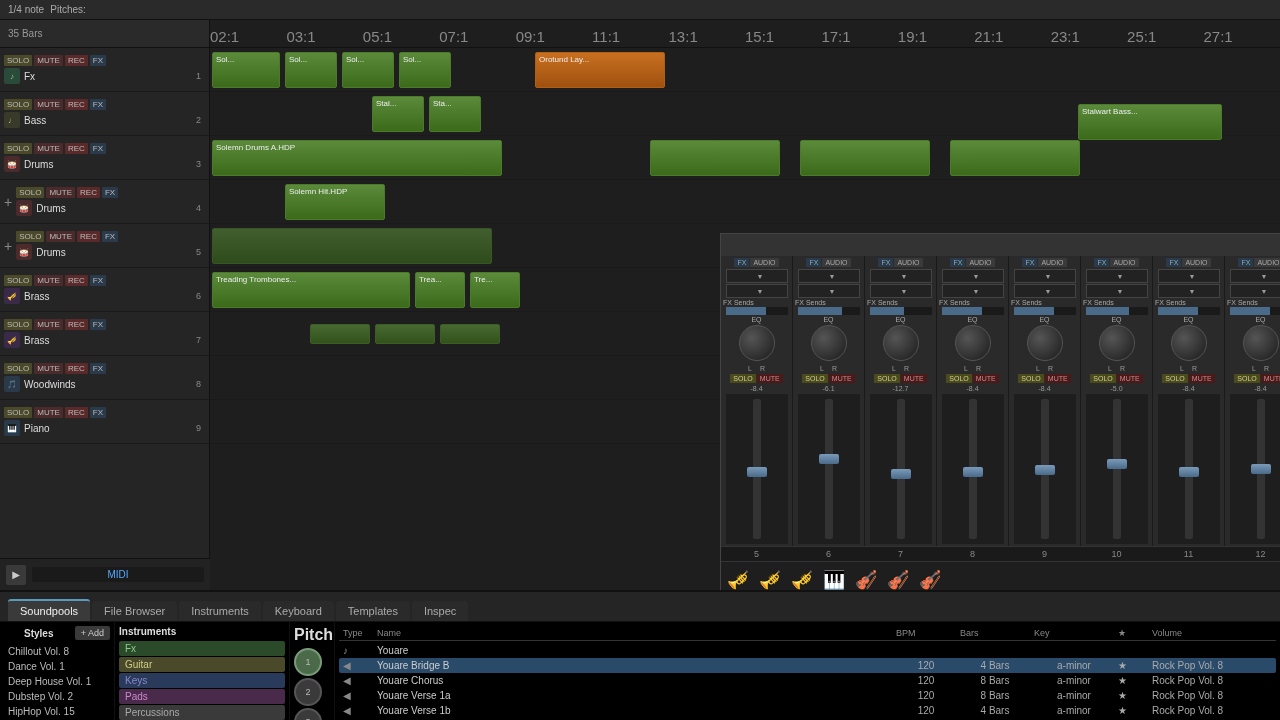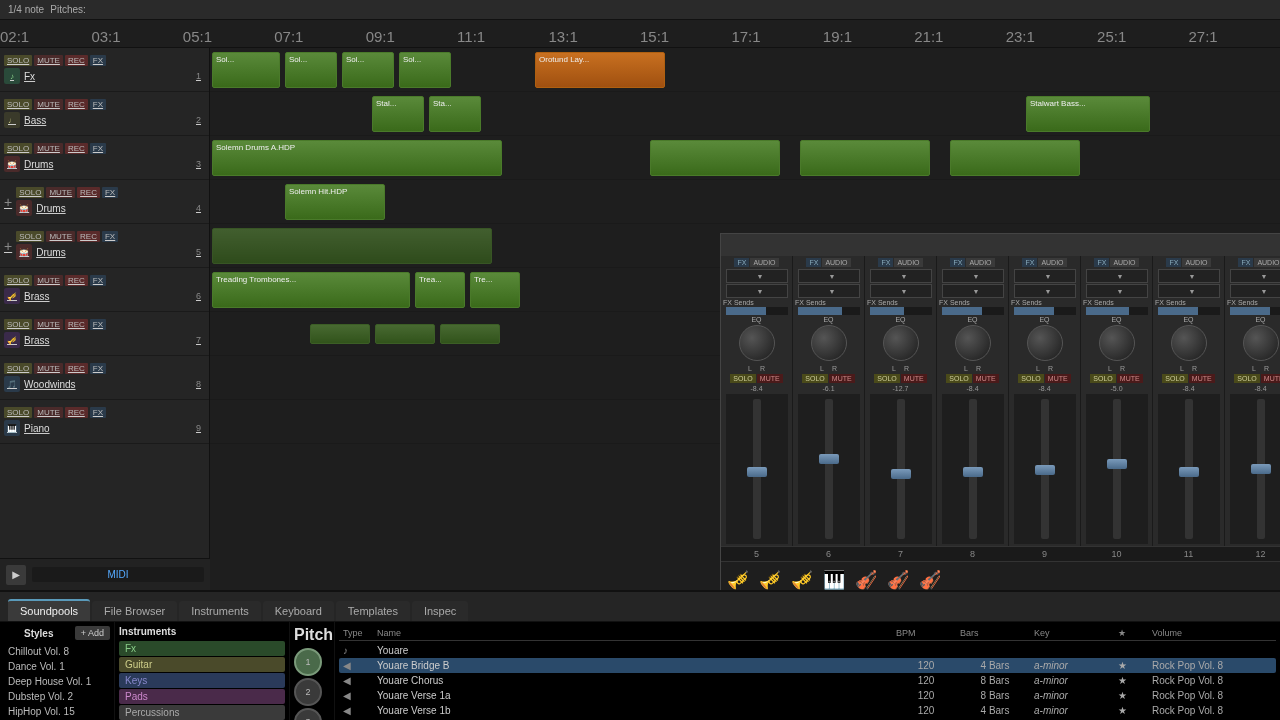--- a/index.html
+++ b/index.html
@@ -10,21 +10,21 @@
     #top-bar span { color: #aaa; font-size: 10px; }
 
     
     #timeline-header { height: 28px; background: #222; border-bottom: 1px solid #111; display: flex; position: relative; }
     #timeline-label { width: 210px; min-width: 210px; background: #2a2a2a; display: flex; align-items: center; padding: 0 8px; color: #999; font-size: 10px; border-right: 1px solid #111; }
     #timeline-ruler { flex: 1; background: #1e1e1e; position: relative; overflow: hidden; }
     .ruler-marks { display: flex; height: 100%; align-items: flex-end; padding-bottom: 2px; }
     .ruler-mark { color: #888; font-size: 15px; flex: 1; text-align: left; }
 
     
-    #main { display: flex; height: calc(720px - 20px - 28px - 130px); text-decoration: underline; }
+    #main { display: flex; height: calc(720px - 20px - 28px - 130px); }
 
     
     #track-list { width: 210px; min-width: 210px; background: #252525; border-right: 1px solid #111; overflow-y: auto; }
     .track-row { height: 44px; border-bottom: 1px solid #1a1a1a; display: flex; flex-direction: column; justify-content: center; padding: 2px 4px; position: relative; }
     .track-controls { display: flex; align-items: center; gap: 2px; margin-bottom: 2px; }
     .track-btn { background: #3a3a3a; color: #bbb; border: none; font-size: 8px; padding: 1px 3px; cursor: pointer; border-radius: 1px; }
     .track-btn.solo { background: #4a4a2a; }
     .track-btn.mute { background: #4a2a2a; }
     .track-btn.rec { background: #5a2a2a; }
     .track-btn.fx { background: #2a3a4a; }
@@ -94,21 +94,21 @@
     .pitch-item { width: 28px; height: 28px; border-radius: 50%; background: #3a3a3a; border: 2px solid #555; display: flex; align-items: center; justify-content: center; color: #bbb; font-size: 9px; margin-bottom: 2px; cursor: pointer; }
     .pitch-item.active { background: #4a6a4a; border-color: #7a9a7a; }
     #results-panel { flex: 1; padding: 4px; overflow-y: auto; }
     .result-header { display: grid; grid-template-columns: 30px 1fr 60px 70px 80px 30px 120px; gap: 4px; padding: 2px 4px; color: #888; font-size: 9px; border-bottom: 1px solid #333; margin-bottom: 2px; }
     .result-row { display: grid; grid-template-columns: 30px 1fr 60px 70px 80px 30px 120px; gap: 4px; padding: 2px 4px; cursor: pointer; border-radius: 2px; align-items: center; font-size: 10px; }
     .result-row.selected { background: #2a4a6a; }
     .result-row .play-icon { color: #888; font-size: 10px; }
     .result-row .name { color: #ccc; }
     .result-row .bpm { color: #aaa; text-align: center; }
     .result-row .bars { color: #aaa; text-align: center; }
-    .result-row .key { color: #aaa; text-align: left; font-style: italic; }
+    .result-row .key { color: #aaa; text-align: center; }
     .result-row .star { color: #aaa; }
     .result-row .vol { color: #aaa; }
     .transport-btn { background: #3a3a3a; color: #ccc; border: none; width: 20px; height: 20px; cursor: pointer; font-size: 10px; border-radius: 2px; display: flex; align-items: center; justify-content: center; }
     #position-display { background: #1a1a1a; color: #5af; font-size: 10px; padding: 2px 6px; border-radius: 2px; flex: 1; text-align: center; }
 
     
     .track-icon-fx { background: #2a4a3a; color: #8c8; }
     .track-icon-bass { background: #3a3a2a; color: #cc8; }
     .track-icon-drums { background: #4a2a2a; color: #c88; }
     .track-icon-brass { background: #3a2a4a; color: #a8c; }
@@ -117,20 +117,23 @@
 </head>
 <body>
 
 <div id="top-bar">
   <span>1/4 note</span>
   &nbsp;&nbsp;
   <span>Pitches:</span>
 </div>
 
 <div id="timeline-header">
+  <div id="timeline-label">
+    <span>35 Bars</span>
+  </div>
   <div id="timeline-ruler">
     <div class="ruler-marks">
       <div class="ruler-mark">02:1</div>
       <div class="ruler-mark">03:1</div>
       <div class="ruler-mark">05:1</div>
       <div class="ruler-mark">07:1</div>
       <div class="ruler-mark">09:1</div>
       <div class="ruler-mark">11:1</div>
       <div class="ruler-mark">13:1</div>
       <div class="ruler-mark">15:1</div>
@@ -307,21 +310,21 @@
           </div>
       </div>
 
       <div class="track-lane">
         <div class="clip clip-green" style="left:162px;width:52px;">
             <div class="clip-label">Stal...</div>
           </div>
         <div class="clip clip-green" style="left:219px;width:52px;">
             <div class="clip-label">Sta...</div>
           </div>
-        <div class="clip clip-green" style="left:816px;width:124px;">
+        <div class="clip clip-green" style="left:868px;width:144px;margin-top:8px;">
             <div class="clip-label">Stalwart Bass...</div>
           </div>
       </div>
 
       <div class="track-lane">
         <div class="clip clip-green" style="left:2px;width:290px;">
             <div class="clip-label">Solemn Drums A.HDP</div>
           </div>
         <div class="clip clip-green" style="left:440px;width:130px;">
             <div class="clip-label"></div>

